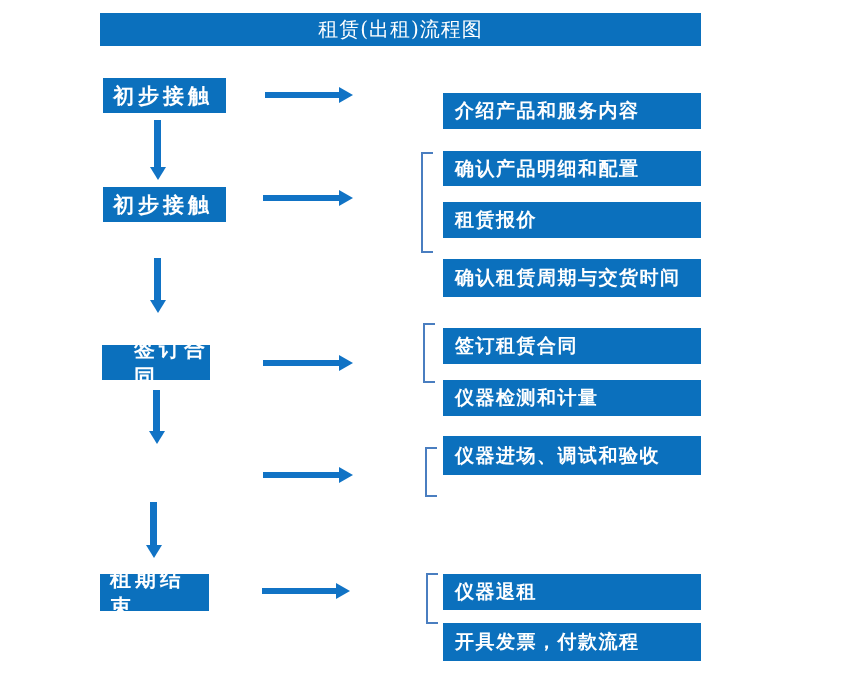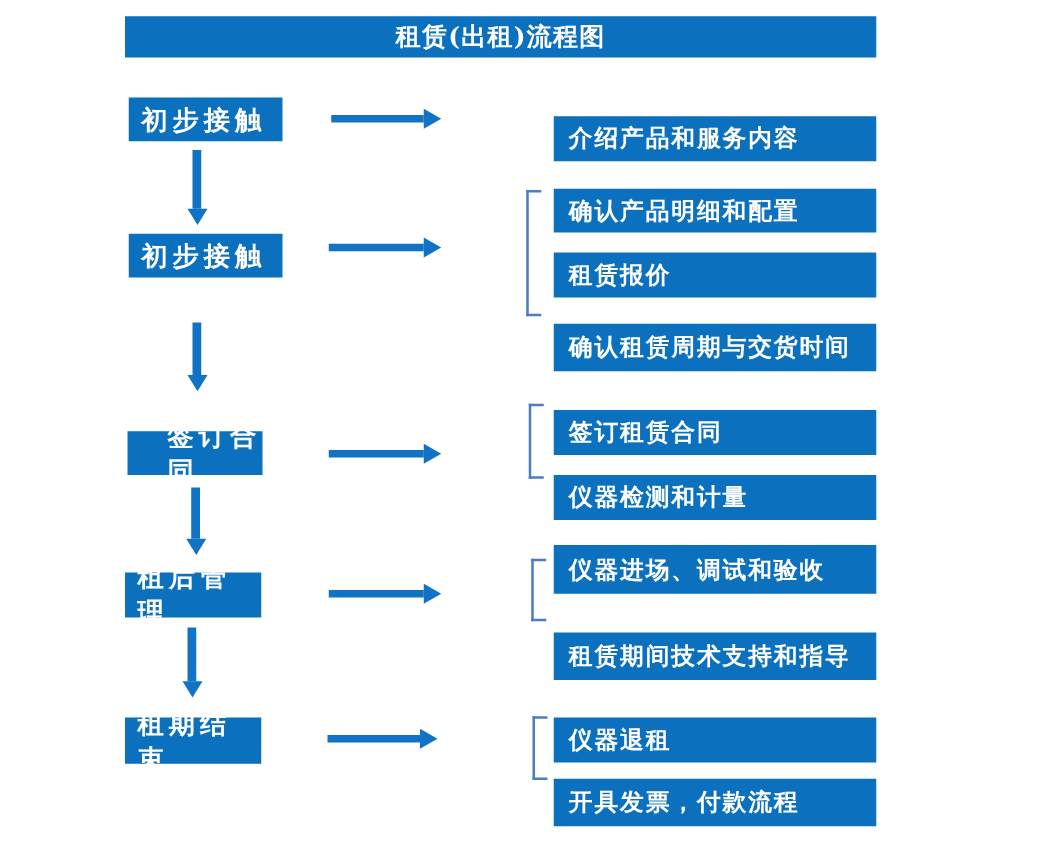--- a/index.html
+++ b/index.html
@@ -6,21 +6,21 @@
     --box:#0b70bd; --arrow:#1173c5; --bracket:#4a7ec0; --text:#ffffff; --background:#ffffff;
   }
   html,body{margin:0;padding:0;}
   body{background:#fff;font-family:"DejaVu Serif", serif;}
   .canvas{
     position:relative; width:844px; height:688px; background:var(--background);
     overflow:hidden;
   }
   .title{
     position:absolute; left:100px; top:13px; width:601px; height:33px;
-    background:var(--box); color:var(--text); font-weight:bold; font-size:20px;
+    background:var(--box); color:var(--text); font-weight:normal; font-size:20px;
     letter-spacing:1px; display:flex; align-items:center; justify-content:center;
   }
   .box{
     position:absolute; background:var(--box); color:var(--text); font-weight:bold;
     display:flex; align-items:center; box-sizing:border-box;
   }
   .box-left{ font-size:21px; letter-spacing:4px; padding-left:10px; }
   .box-right{ left:443px; width:258px; font-size:19px; letter-spacing:1.5px; padding-left:12px; white-space:nowrap;margin-top:16px; }
   .s0{ left:103px; top:78px;  width:123px; height:35px; }
   .s1{ left:103px; top:187px; width:123px; height:35px; }
@@ -63,31 +63,29 @@
 </head>
 <body>
 
 <div class="canvas">
 
   <div class="title">租赁(出租)流程图</div>
 
   <div class="box box-left s0">初步接触</div>
   <div class="box box-left s1">初步接触</div>
   <div class="box box-left s2">签订合同</div>
-  <div class="box box-left s3">租后管理</div>
   <div class="box box-left s4">租期结束</div>
 
   <div class="box box-right r0">介绍产品和服务内容</div>
   <div class="box box-right r1">确认产品明细和配置</div>
   <div class="box box-right r2">租赁报价</div>
   <div class="box box-right r3">确认租赁周期与交货时间</div>
   <div class="box box-right r4">签订租赁合同</div>
   <div class="box box-right r5">仪器检测和计量</div>
   <div class="box box-right r6">仪器进场、调试和验收</div>
-  <div class="box box-right r7">租赁期间技术支持和指导</div>
   <div class="box box-right r9">开具发票，付款流程</div>
   <div class="box box-right r8">仪器退租</div>
 
   <div>
     <div class="hshaft" style="left:265px; top:92px;  width:74px;"></div>
       <div class="hhead" style="left:339px; top:87px;"></div>
   </div>
   <div>
     <div class="hshaft" style="left:263px; top:195px; width:76px;"></div>
       <div class="hhead" style="left:339px; top:190px;"></div>

